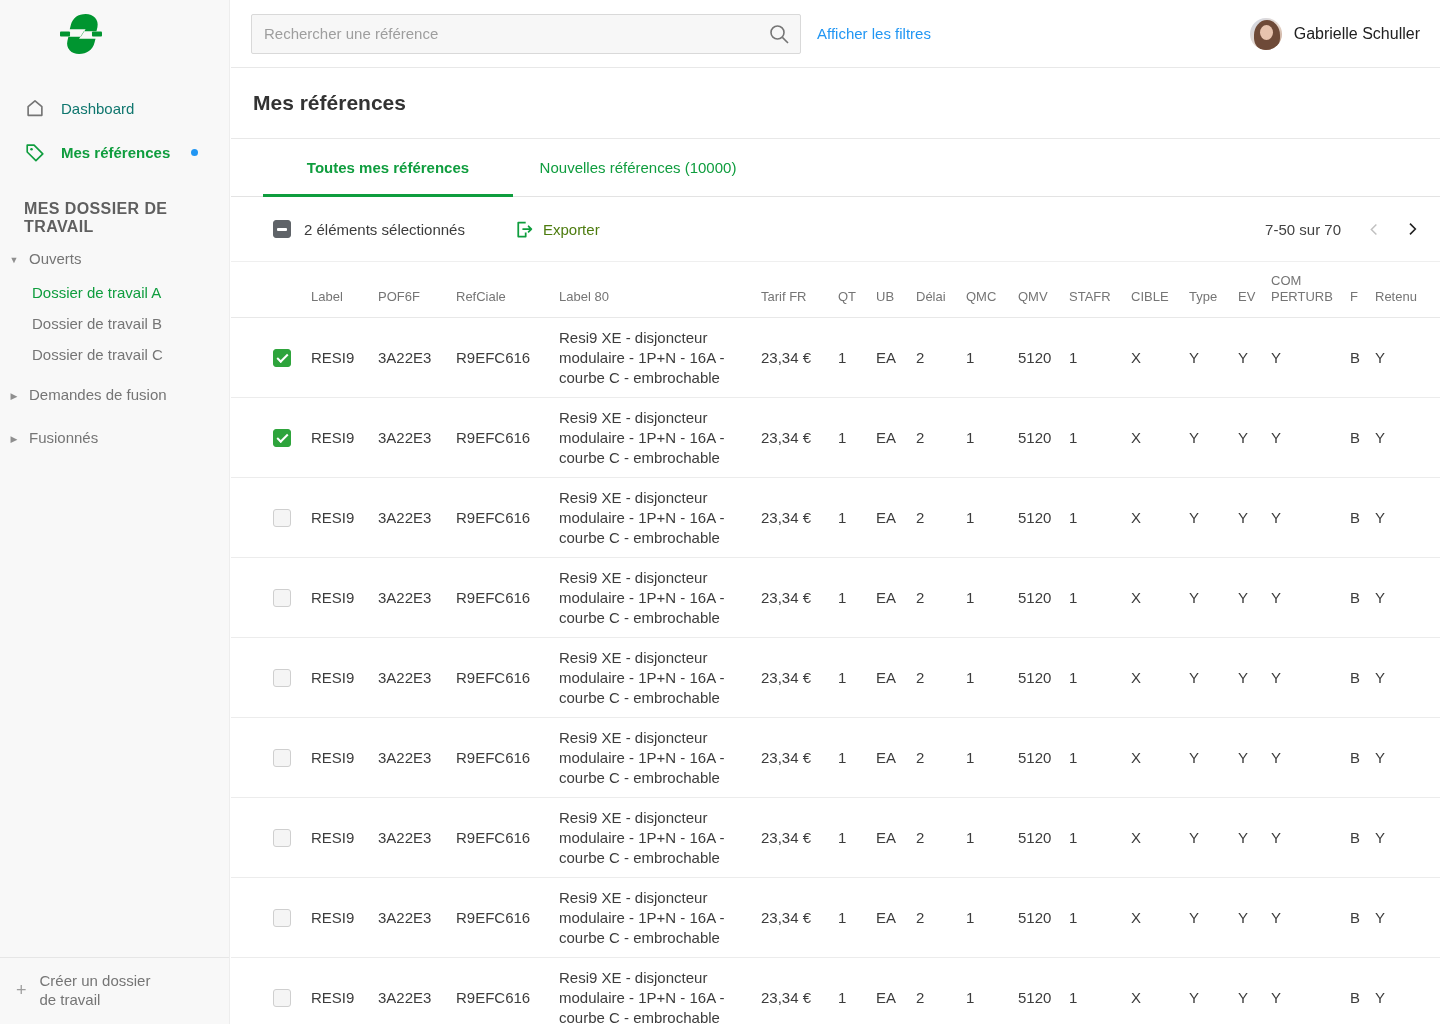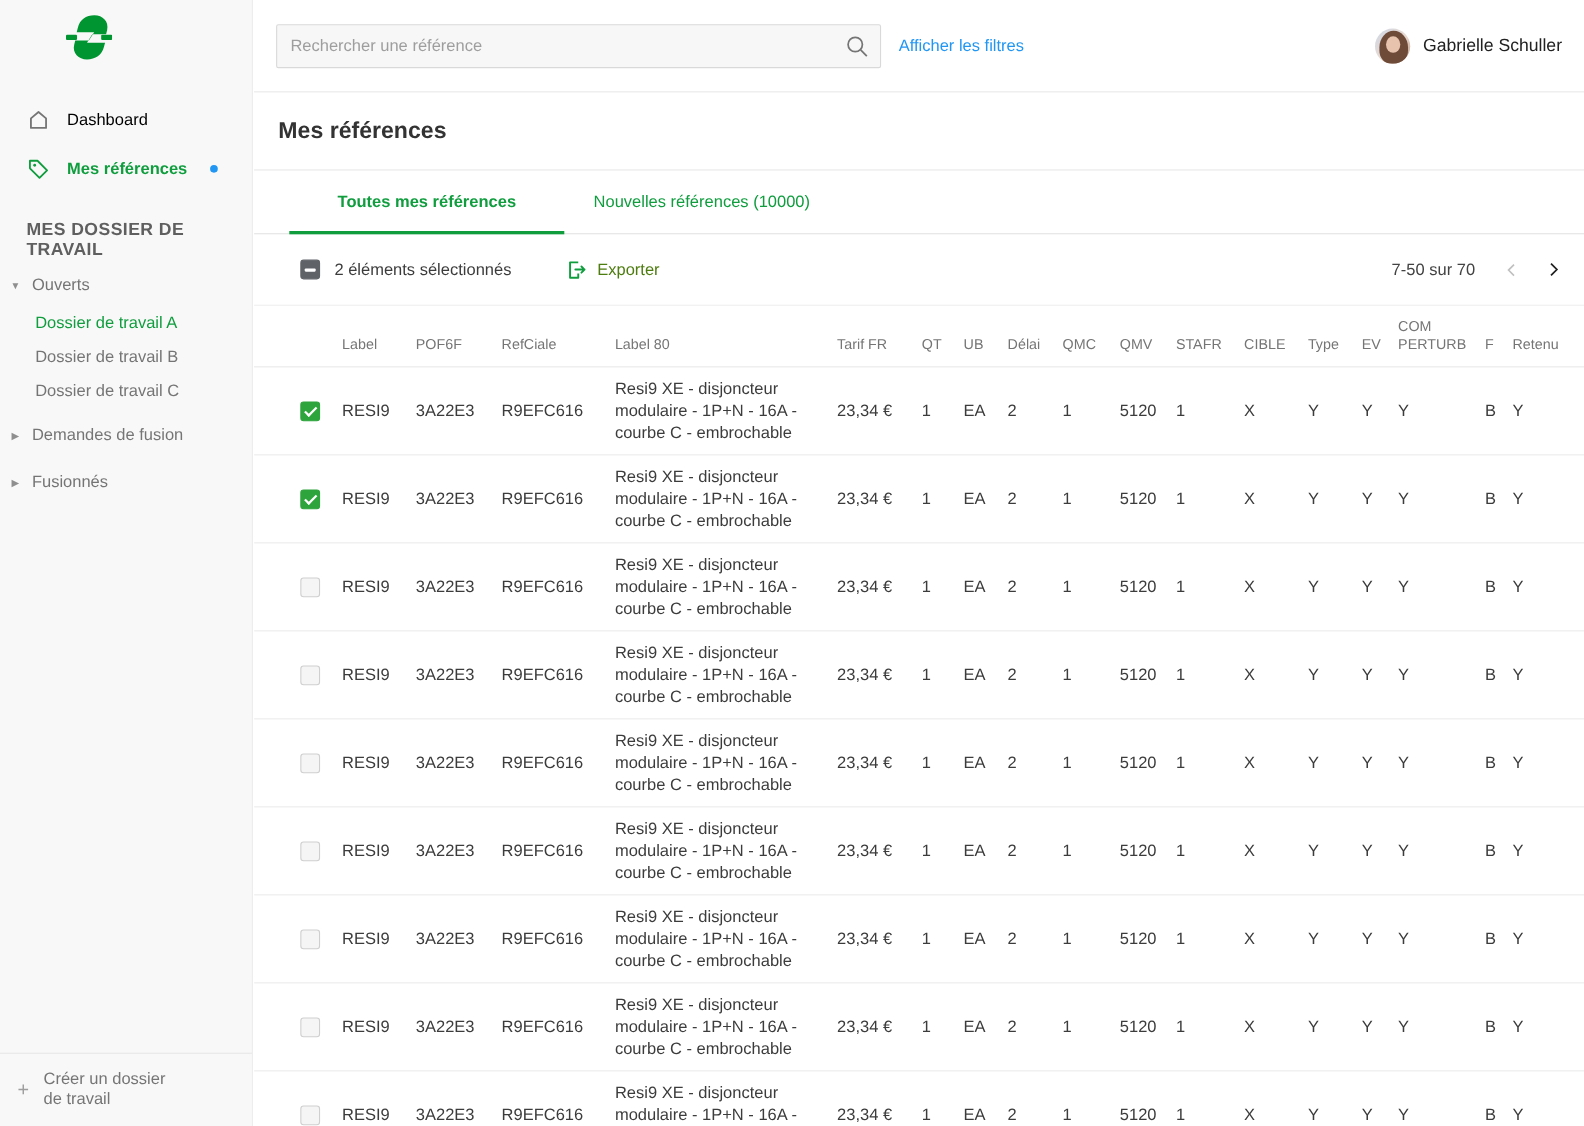--- a/index.html
+++ b/index.html
@@ -13,21 +13,21 @@
 
   
   .sidebar {
     position: absolute; left: 0; top: 0; width: 230px; height: 1024px;
     background: #f8f8f8; border-right: 1px solid #ededed;
   }
   .logo-wrap { padding: 12px 0 0 60px; }
   .nav { margin-top: 26px; }
   .nav-item {
     display: flex; align-items: center; gap: 15px;
-    padding: 11px 24px; font-size: 15px; color: #000000; cursor: pointer;
+    padding: 11px 24px; font-size: 15px; color: #0f766e; cursor: pointer;
   }
   .nav-item.active { color: #0f9d3e; font-weight: bold; }
   .nav-item .ico { width: 22px; height: 22px; flex: 0 0 22px; }
   .blue-dot { width: 7px; height: 7px; border-radius: 50%; background: #2196f3; margin-left: 6px; }
   .section-title {
     margin: 26px 0 4px 24px; font-size: 16px; font-weight: bold;
     letter-spacing: .4px; color: #5f5f5f;
   }
   .tree-group {
     display: flex; align-items: center; gap: 9px;
@@ -50,21 +50,21 @@
     color: #757575; font-size: 15px; cursor: pointer; background: #f8f8f8;
   }
   .plus-ico { color: #9e9e9e; font-size: 18px; line-height: 18px; }
   .plus-ico::before { content: "+"; }
   .create-label { line-height: 19px; }
 
   
   .main { margin-left: 231px; width: 1209px; }
 
   .topbar {
-    height: 84px; border-bottom: 1px solid #e8e8e8;
+    height: 68px; border-bottom: 1px solid #e8e8e8;
     display: flex; align-items: center; padding: 12px 20px;
   }
   .search-wrap { position: relative; width: 550px; }
   .search-input {
     width: 100%; height: 40px; border: 1px solid #d9d9d9; border-radius: 2px;
     background: #f7f7f7; padding: 0 44px 0 12px; font-size: 15px;
     font-family: "Liberation Sans", sans-serif; color: #424242; outline: none;
   }
   .search-input::placeholder { color: #9e9e9e; }
   .search-ico { position: absolute; right: 10px; top: 8px; width: 24px; height: 24px; }

